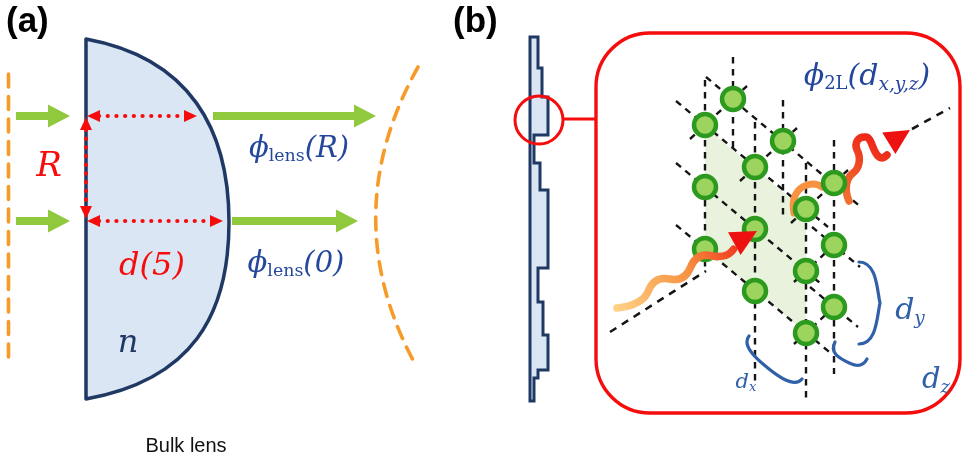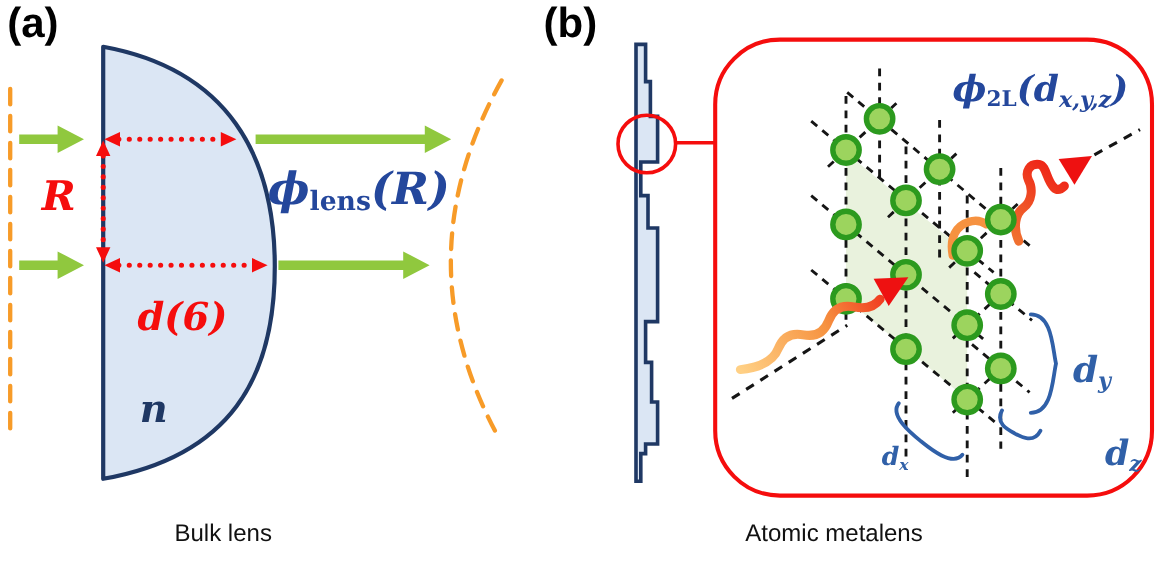--- a/index.html
+++ b/index.html
@@ -8,21 +8,21 @@
   svg{position:absolute;left:0;top:0;}
   .dashl{stroke:#151515;stroke-width:2.4;stroke-dasharray:6.5 5.5;fill:none;stroke-linecap:butt;}
   .axis{stroke:#151515;stroke-width:2.6;stroke-dasharray:7.5 6.5;fill:none;}
   .odash{stroke:var(--orange-dash);stroke-width:3.6;stroke-dasharray:13 9.5;fill:none;stroke-linecap:round;}
   .garrow{fill:var(--green-arrow);stroke:none;}
   .rdot{stroke:var(--red);stroke-width:4.2;stroke-dasharray:0.1 8.6;stroke-linecap:round;fill:none;}
   .rhead{fill:var(--red);stroke:none;}
   .brace{stroke:var(--dim-blue);stroke-width:3.2;fill:none;stroke-linecap:round;}
   .atom{fill:var(--atom-fill);stroke:var(--atom-stroke);stroke-width:4.5;}
   .mlabel{position:absolute;transform:translate(-50%,-50%);line-height:1;white-space:nowrap;
-          font-family:"DejaVu Serif",serif;font-weight:bold;font-style:italic;}
+          font-family:"DejaVu Serif",serif;font-weight:normal;font-style:italic;}
   .red{color:var(--red);}
   .blue{color:var(--math-blue);}
   .navy{color:var(--navy);}
   .dblue{color:var(--dim-blue);}
   .subu{font-size:0.60em;font-style:normal;vertical-align:-0.22em;}
   .subi{font-size:0.62em;font-style:italic;vertical-align:-0.28em;}
   .tag{position:absolute;font-family:"Liberation Sans",sans-serif;font-weight:bold;
        font-size:35px;color:#000;line-height:1;}
   .caption{position:absolute;transform:translateX(-50%);font-family:Liberation Sans, sans-serif;
        font-size:20px;color:#111;line-height:1;}
@@ -145,37 +145,39 @@
       <path class="brace" d="M835,342 C829.4,352.6 839.2,357.8 845.4,361.1 C851.6,364.4 861.4,369.6 867,359"></path>
       <path class="brace" d="M859,262 C877,262 877,290 880,303 C877,316 877,344 859,344"></path>
     </g>
   </g>
 </svg>
 
 <div class="tag" style="left:6px;top:2px">(a)</div>
 <div class="tag" style="left:453px;top:2px">(b)</div>
 
 <div class="mlabel red" style="left:49px;top:164px;font-size:34px">R</div>
-<div class="mlabel red" style="left:152px;top:264px;font-size:32px">d(6)</div>
+<div class="mlabel red" style="left:152px;top:264px;font-size:32px">d(5)</div>
 <div class="mlabel navy" style="left:128px;top:341px;font-size:32px">n</div>
 
-<div class="mlabel blue" style="left:299px;top:159px;font-size:37px">
+<div class="mlabel blue" style="left:299px;top:149px;font-size:29px">
   <span>ϕ</span><span class="subu">lens</span><span>(R)</span>
+</div>
+<div class="mlabel blue" style="left:296px;top:264px;font-size:29px">
+  <span>ϕ</span><span class="subu">lens</span><span>(0)</span>
 </div>
 
 <div class="mlabel blue" style="left:867px;top:77px;font-size:30px">
   <span>ϕ</span><span class="subu">2L</span><span>(</span><span>d</span><span class="subi">x,y,z</span><span>)</span>
 </div>
 
 <div class="mlabel dblue" style="left:746px;top:382px;font-size:21px">
   <span>d</span><span class="subi">x</span>
 </div>
 <div class="mlabel dblue" style="left:910px;top:311px;font-size:30px">
   <span>d</span><span class="subi">y</span>
 </div>
 <div class="mlabel dblue" style="left:936px;top:380px;font-size:29px">
   <span>d</span><span class="subi">z</span>
 </div>
 
 <div class="caption" style="left:186px;top:435px">Bulk lens</div>
-<div class="caption" style="left:695px;top:435px">Atomic metalens</div>
 
 </div>
 
 </body></html>

